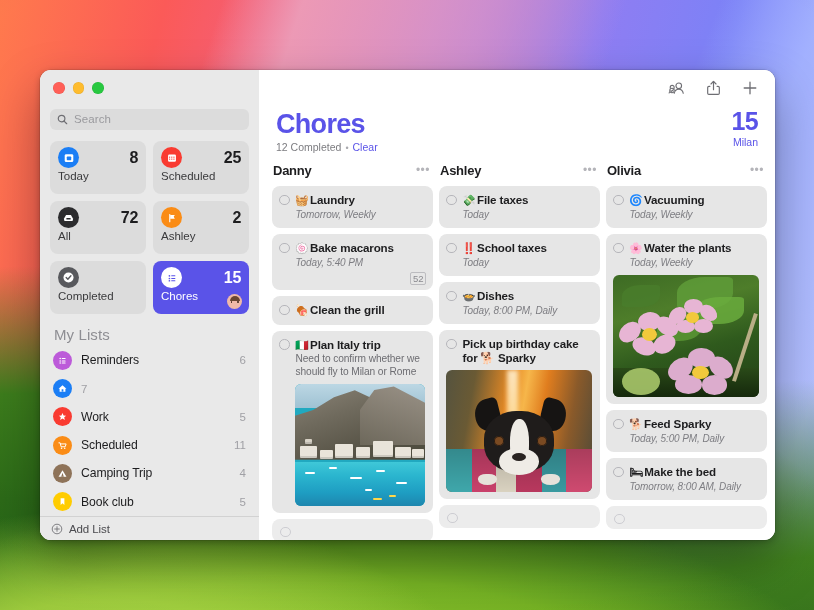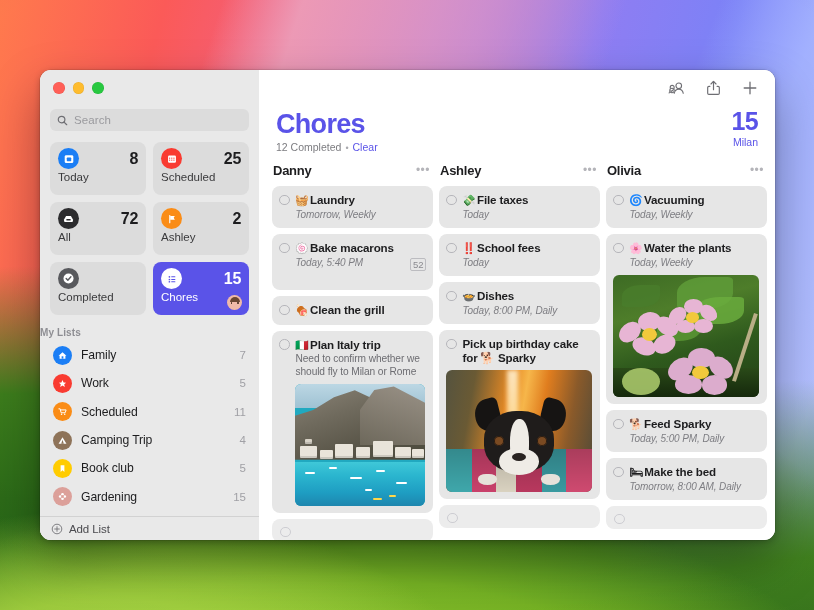--- a/index.html
+++ b/index.html
@@ -148,22 +148,22 @@
              background:#6a4632; border-radius:5px 5px 0 0; }
   .av-eyes { position:absolute; top:7px; left:3.5px; width:8px; height:1.6px; }
   .av-eyes::before, .av-eyes::after {
     content:''; position:absolute; top:0; width:1.6px; height:1.6px;
     border-radius:50%; background:#4a3124;
   }
   .av-eyes::before { left:0; }
   .av-eyes::after  { right:0; }
 
   .mylists-hdr {
-    font-size: 10px; font-weight: 700; color: #8e8e93;
-    padding: 12px 0 3px 0;
+    font-size: 15px; font-weight: 400; color: #8e8e93;
+    padding: 12px 0 3px 14px;
     letter-spacing: 0.1px;
   }
 
   .lists {
     flex: 1 1 auto;
     overflow: hidden;
     padding: 0 7px;
   }
   .list-row {
     display: flex; align-items: center;
@@ -301,21 +301,21 @@
     line-height: 12px;
     font-style: italic;
   }
   .card-note {
     font-size: 10.2px; color: #6d6d72;
     margin-top: 1px;
     line-height: 12.5px;
     letter-spacing: -0.1px;
   }
   .badge-52 {
-    position: absolute; right: 7px; bottom: 19px;
+    position: absolute; right: 7px; bottom: 5px;
     font-size: 9.5px; color: #8a8a8f;
     border: 0.5px solid #bcbcc0;
     border-radius: 2px;
     padding: 0 1.5px;
     line-height: 11px;
   }
 
   .thumb {
     margin-top: 6px;
     margin-left: 16px;
@@ -507,29 +507,42 @@
             <div class="av-eyes"></div>
           </div>
         </div>
 
       </div>
 
       <div class="mylists-hdr">My Lists</div>
 
       <div class="lists">
 
+        <div class="list-row">
+          <div class="list-ico" style="background:#bc5ad9">
+            <svg width="11" height="11" viewBox="0 0 14 14">
+              <circle cx="4" cy="4.4" r="1" fill="#fff"></circle>
+                <rect x="6" y="3.7" width="5" height="1.4" rx="0.7" fill="#fff"></rect>
+              <circle cx="4" cy="7.6" r="1" fill="#fff"></circle>
+                <rect x="6" y="6.9" width="5" height="1.4" rx="0.7" fill="#fff"></rect>
+              <circle cx="4" cy="10.2" r="1" fill="#fff"></circle>
+                <rect x="6" y="9.5" width="5" height="1.4" rx="0.7" fill="#fff"></rect>
+            </svg>
+          </div>
+          <span class="list-name">Reminders</span>
+          <span class="list-count">6</span>
+        </div>
 
         <div class="list-row">
           <div class="list-ico" style="background:#1b7ef5">
             <svg width="11" height="11" viewBox="0 0 14 14">
               <path d="M7 3 L12 7.2 H10.7 V11 H3.3 V7.2 H2 Z" fill="#fff"></path>
               <rect x="5.9" y="8" width="2.2" height="3" fill="#1b7ef5"></rect>
             </svg>
           </div>
-          <span class="list-name">Family</span>
           <span class="list-count">7</span>
         </div>
 
         <div class="list-row">
           <div class="list-ico" style="background:#f93b31">
             <svg width="11" height="11" viewBox="0 0 14 14">
               <path d="M7 2.6 L8.4 5.6 L11.6 6 L9.2 8.1 L9.9 11.3 L7 9.7 L4.1 11.3 L4.8 8.1 L2.4 6 L5.6 5.6 Z" fill="#fff"></path>
             </svg>
           </div>
           <span class="list-name">Work</span>
@@ -749,21 +762,21 @@
                   <div class="card-sub">Today</div>
                 </div>
               </div>
             </div>
 
             <div class="card">
               <div class="card-main">
                 <div class="radio"></div>
                 <div class="card-text">
                   <div class="card-title">
-                    <span class="card-emoji">‼️</span><span>School fees</span>
+                    <span class="card-emoji">‼️</span><span>School taxes</span>
                   </div>
                   <div class="card-sub">Today</div>
                 </div>
               </div>
             </div>
 
             <div class="card">
               <div class="card-main">
                 <div class="radio"></div>
                 <div class="card-text">

